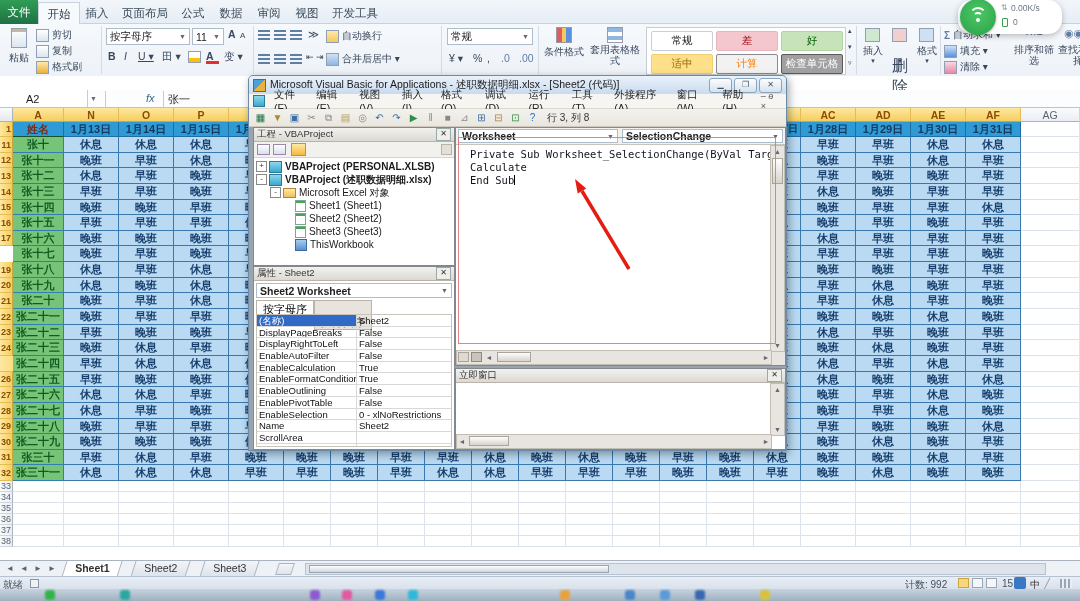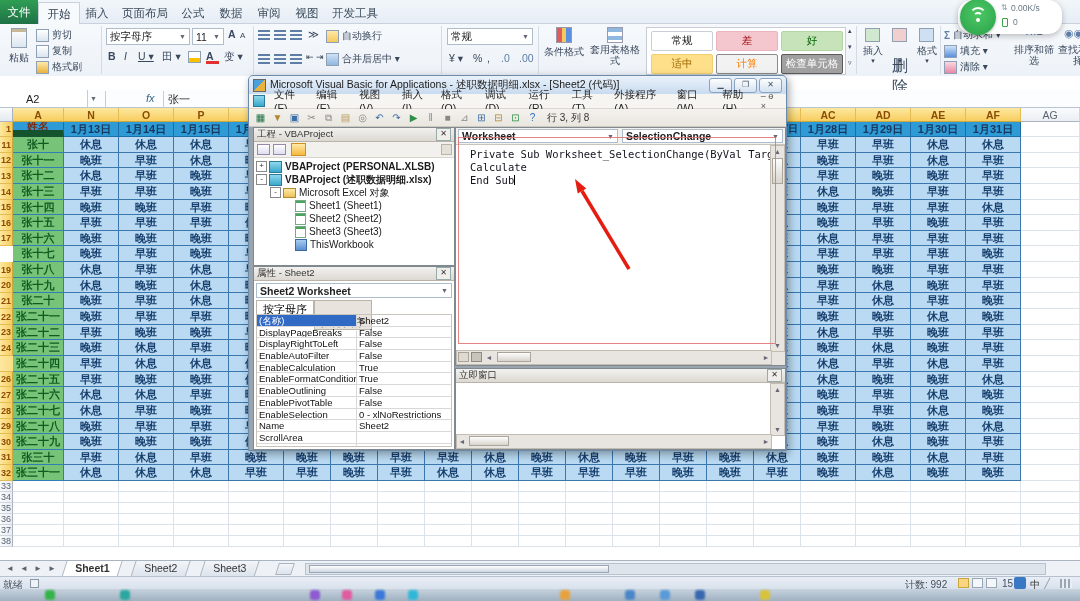--- a/index.html
+++ b/index.html
@@ -28,21 +28,21 @@
   #formula-bar{left:0;top:90px;width:1080px;height:18px;background:#fbfdfe;border-bottom:1px solid #b8c4d2;}
   #name-box{left:0;top:0;width:88px;height:17px;border-right:1px solid #c3cdd8;font-size:11px;color:#222;display:flex;align-items:center;padding-left:26px;background:#fff;}
   
   .cell{position:absolute;box-sizing:border-box;display:flex;align-items:center;justify-content:center;overflow:hidden;white-space:nowrap;}
   .c-corner{background:linear-gradient(#fafbfc,#e4e9ef);border-right:1px solid #aab4c0;border-bottom:1px solid #aab4c0;}
   .c-col{background:linear-gradient(#fde8a0,#f7cd5e);color:#8a4d05;border-right:1px solid #e3bc55;border-bottom:1px solid #c9a73d;font-size:10.5px;font-weight:700;}
   .c-colgray{background:linear-gradient(#fafbfc,#eaeef3);color:#5a6470;border-right:1px solid #cfd6df;border-bottom:1px solid #aab4c0;font-size:10.5px;}
   .c-rowhdr{background:linear-gradient(90deg,#fde8a0,#f7cd5e);color:#8a4d05;border-right:1px solid #c9a73d;border-bottom:1px solid #e3bc55;font-size:9px;font-weight:700;justify-content:flex-end;padding-right:1px;}
   .c-rowhdrgray{background:linear-gradient(90deg,#fafbfc,#eaeef3);color:#5a6470;border-right:1px solid #aab4c0;border-bottom:1px solid #cfd6df;font-size:9px;justify-content:flex-end;padding-right:1px;}
   .c-hdr{background:#2e9bd6;color:#17375e;border-right:1px solid #1d6ea5;border-bottom:1px solid #1d6ea5;font-size:11px;font-weight:700;}
-  .c-hdrname{background:#2e9bd6;color:#7b2d16;border-right:1px solid #1d6ea5;border-bottom:7px solid #14532d;font-size:11px;font-weight:700;}
+  .c-hdrname{background:#2e9bd6;color:#7b2d16;border-right:1px solid #1d6ea5;border-bottom:1px solid #14532d;font-size:11px;font-weight:700;}
   .c-name{background:#77c378;color:#0e5c20;border-right:1px solid #2f7fb5;border-bottom:1px solid #2f7fb5;font-size:11px;font-weight:700;}
   .c-data{background:#b9daf2;color:#173f6e;border-right:1px solid #3a77ad;border-bottom:1px solid #3a77ad;font-size:11px;font-weight:700;}
   .c-blank{background:#fff;border-right:1px solid #dbe2ec;border-bottom:1px solid #dbe2ec;}
   
   #tabbar{left:0;top:560px;width:1080px;height:16px;background:#eef2f7;border-top:1px solid #aab4c0;}
   .stab{position:absolute;top:0;height:15px;line-height:15px;padding:0 10px;font-size:10.5px;color:#333;background:linear-gradient(#f2f5f9,#dde4ec);border:1px solid #aab4c0;border-top:none;transform:skewX(-18deg);}
   .stab>span{display:inline-block;transform:skewX(18deg);}
   .stab.active{background:#fff;font-weight:700;}
   #statusbar{left:0;top:576px;width:1080px;height:13px;background:linear-gradient(#e9eef5,#d8e1ec);border-top:1px solid #b6c2d0;font-size:10px;color:#44505e;}
   #taskbar{left:0;top:589px;width:1080px;height:12px;background:linear-gradient(#c7d3de,#9fb0c0);}

